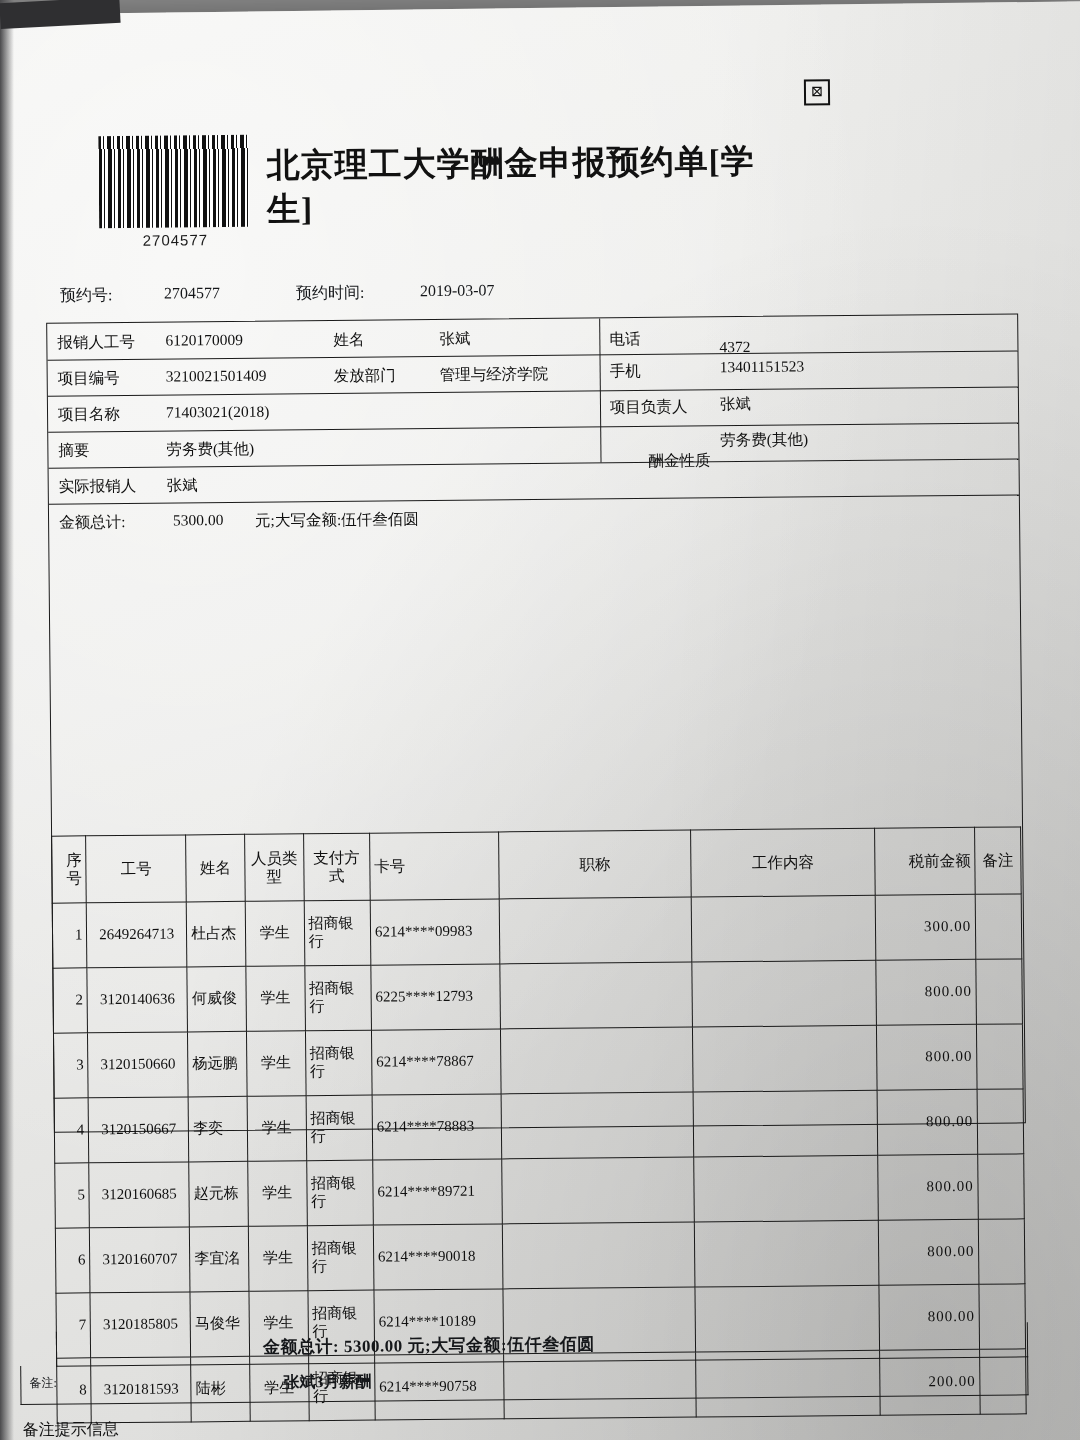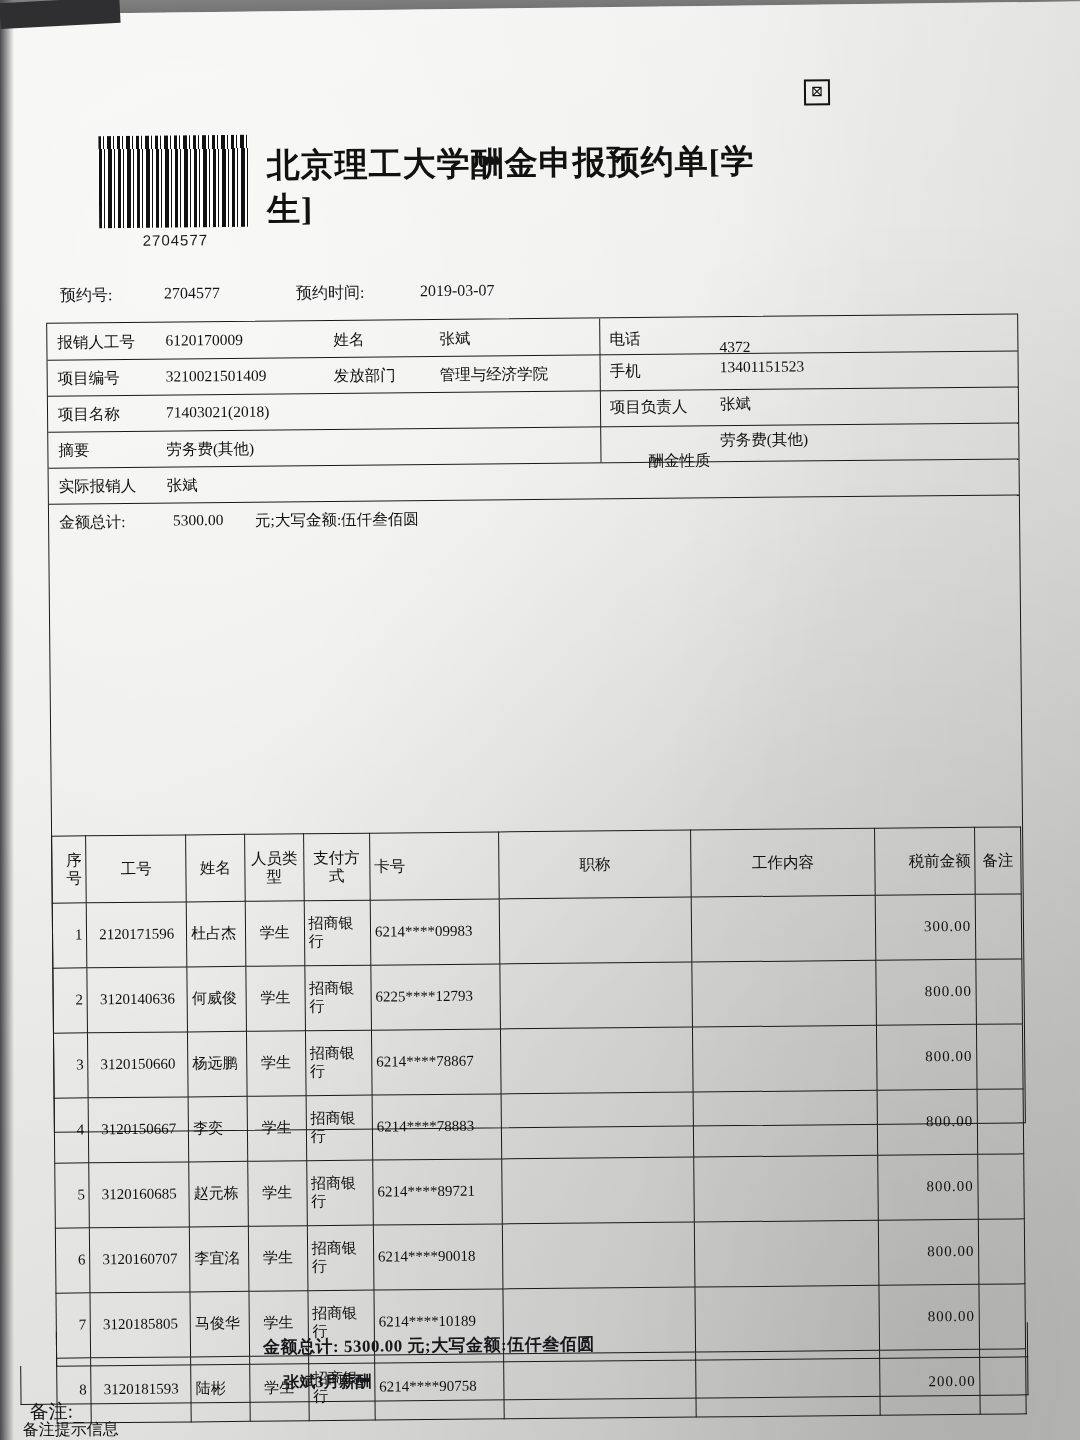--- a/index.html
+++ b/index.html
@@ -183,21 +183,21 @@
     position: absolute; left: 206px; top: 6px;
     font-size: 17px; font-weight: bold; letter-spacing: .5px;
   }
   .remark-row {
     position: absolute;
     left: 14px; top: 1361px;
     width: 1006px; height: 38px;
     border: 1.1px solid #1a1a1a;
     border-top: none;
   }
-  .remark-row .k { position: absolute; left: 8px; top: 9px; font-size: 19px; margin-top: 24px; }
+  .remark-row .k { position: absolute; left: 8px; top: 9px; font-size: 12px; }
   .remark-row .v { position: absolute; left: 262px; top: 9px; font-size: 16px; font-weight: bold; }
 
   .hint {
     position: absolute;
     left: 16px; top: 1415px;
     font-size: 16px;
     color: #111;
   }
 </style>
 </head>
@@ -279,21 +279,21 @@
           <th class="c-kh">卡号</th>
           <th class="c-zc">职称</th>
           <th class="c-gz">工作内容</th>
           <th class="c-je">税前金额</th>
           <th class="c-bz">备注</th>
         </tr>
       </thead>
       <tbody id="persons-body">
           <tr>
             <td class="c-idx">1</td>
-            <td class="c-gh">2120171596</td>
+            <td class="c-gh">2649264713</td>
             <td class="c-xm">杜占杰</td>
             <td class="c-lx">学生</td>
             <td class="c-zf">招商银行</td>
             <td class="c-kh">6214****09983</td>
             <td class="c-zc"></td>
             <td class="c-gz"></td>
             <td class="c-je amt">300.00</td>
             <td class="c-bz"></td>
           </tr>
           <tr>

